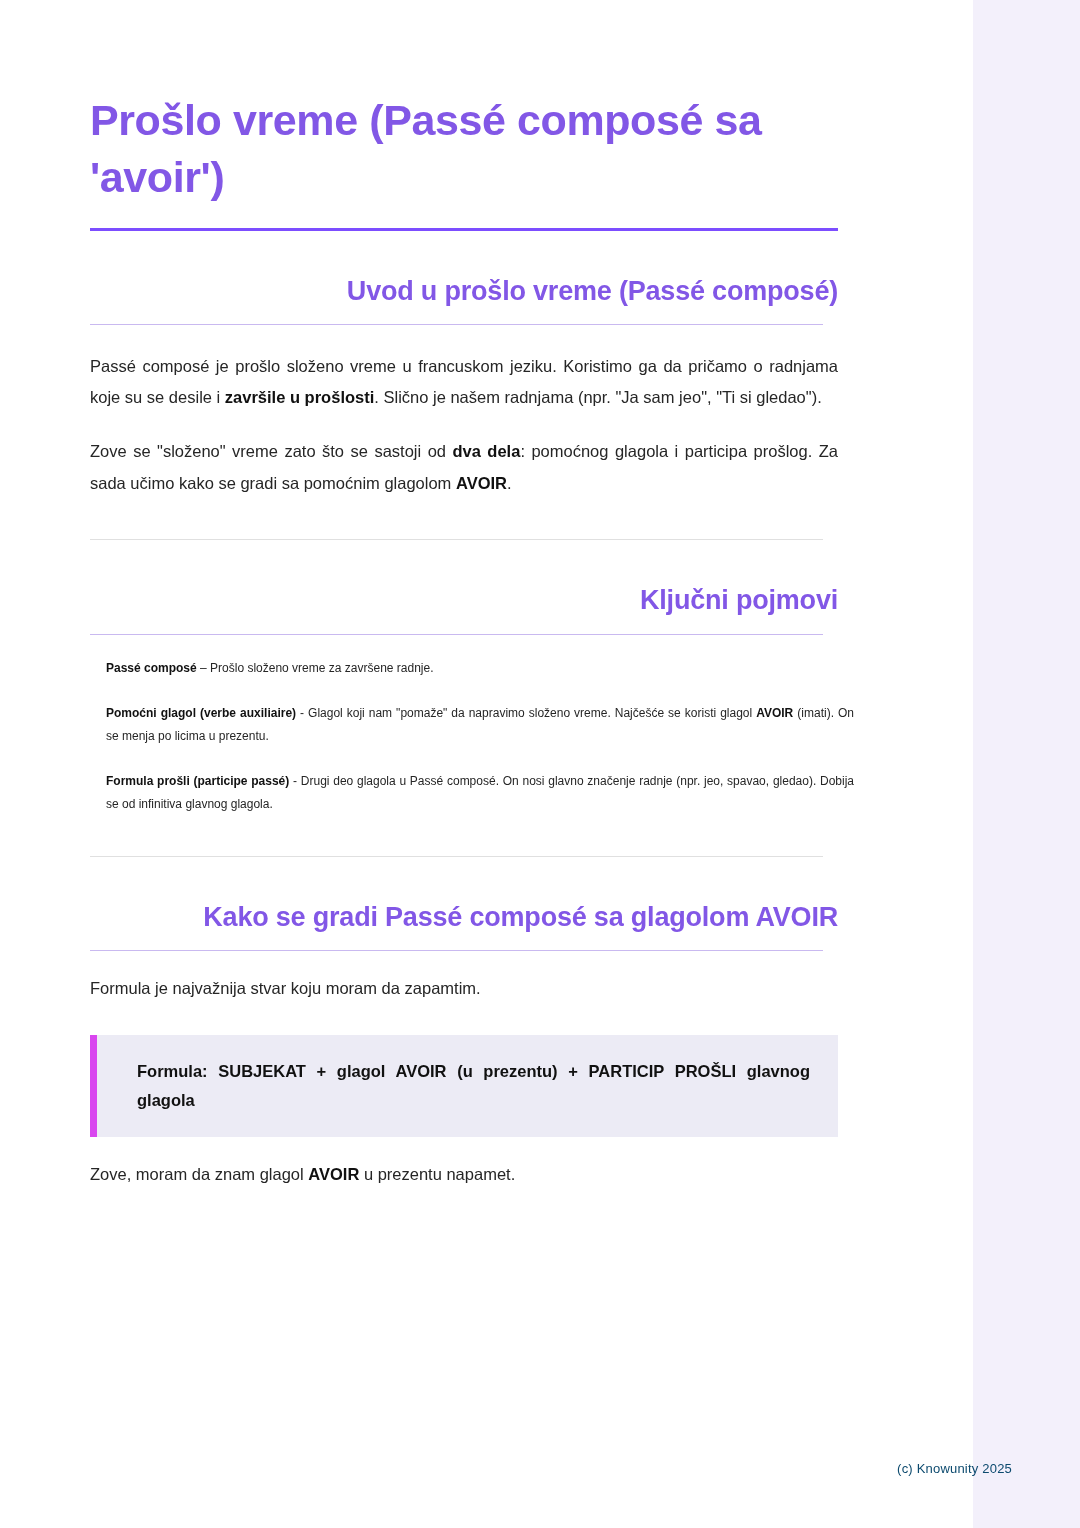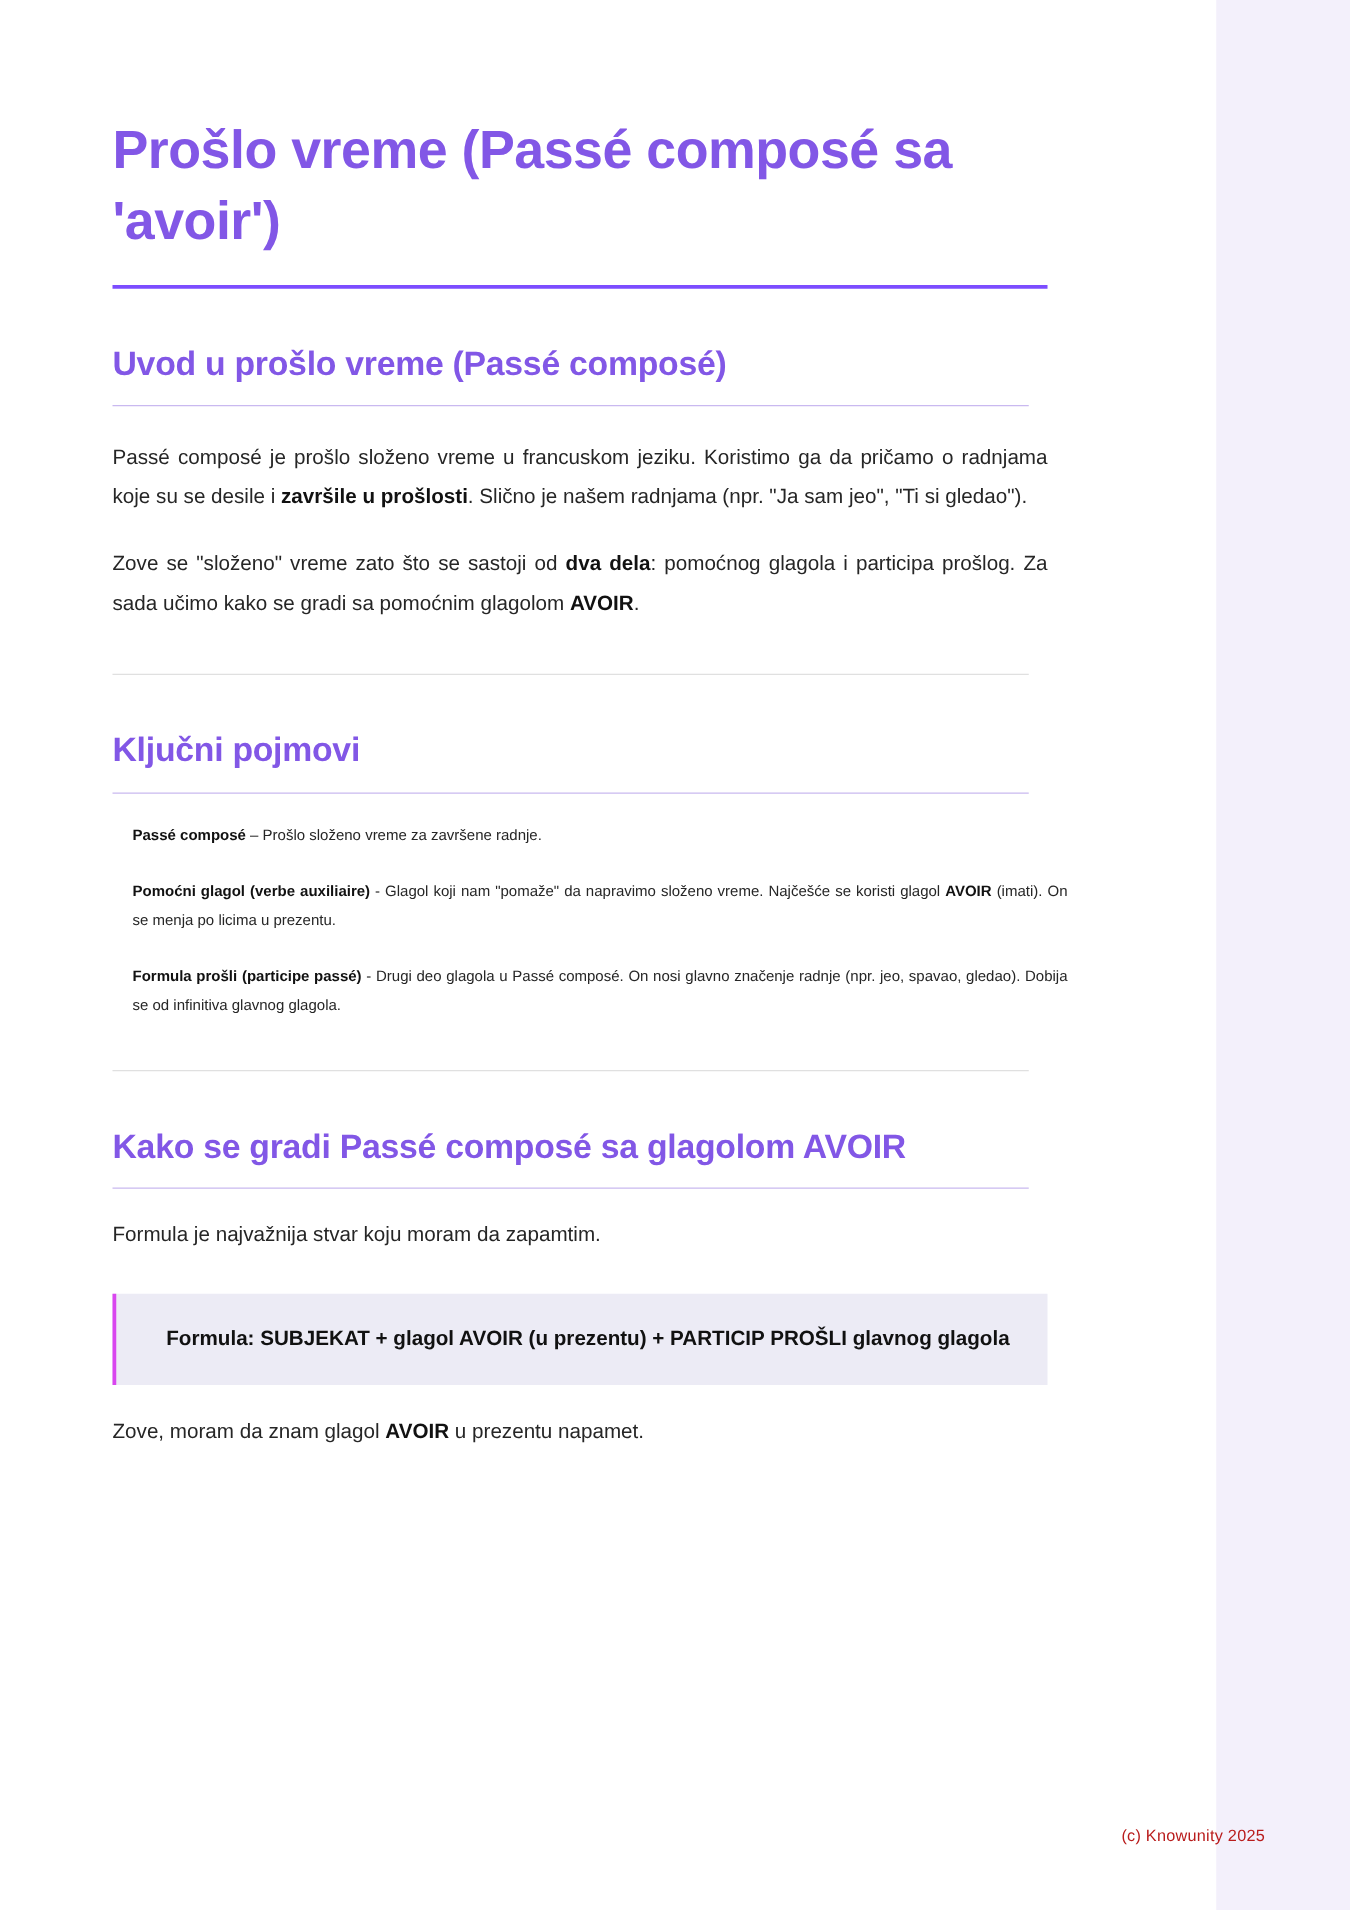--- a/index.html
+++ b/index.html
@@ -50,20 +50,21 @@
     margin: 22px 0 0 0;
     width: 100%;
   }
   h2.section-title {
     font-size: 27px;
     line-height: 1.38;
     font-weight: bold;
     color: #8257e6;
     margin: 42px 0 0 0;
     letter-spacing: -0.2px;
+    text-align: right;
   }
   .section-rule {
     border: none;
     border-top: 1.5px solid #c9b9f0;
     margin: 14px 0 0 0;
     width: 98%;
   }
   p.body-text {
     font-size: 16.5px;
     line-height: 1.92;
@@ -84,38 +85,38 @@
     font-size: 12px;
     line-height: 1.92;
     color: #262626;
     margin: 22px 0 0 16px;
     text-align: justify;
     width: 100%;
   }
   .callout {
     margin: 30px 0 0 0;
     background: #ecebf5;
-    border-left: 3px solid #d946ef;
+    border-left: 7px solid #d946ef;
     padding: 22px 28px 22px 40px;
     width: 100%;
   }
   .callout p {
     margin: 0;
     font-size: 16.5px;
     line-height: 1.78;
     font-weight: bold;
     color: #1d1d1d;
     text-align: justify;
   }
   .watermark {
     position: absolute;
     right: 68px;
     bottom: 52px;
     font-size: 13px;
-    color: #b91c1c;
+    color: #0c4a6e;
     letter-spacing: 0.2px;
   }
 </style>
 </head>
 <body>
 
 <div class="page">
 
   <div class="right-strip"></div>
 

